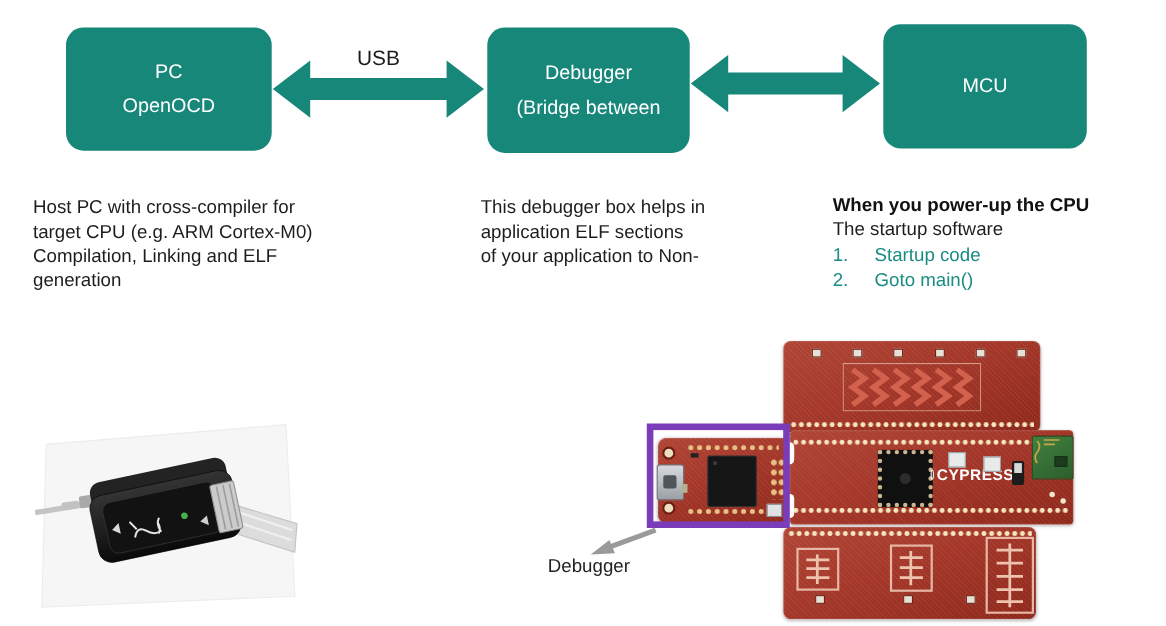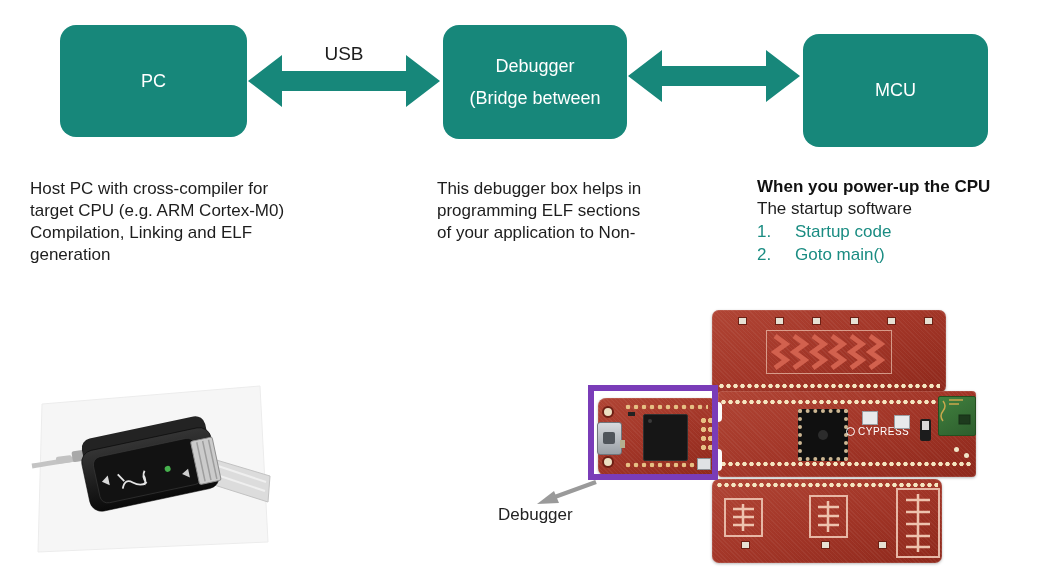--- a/index.html
+++ b/index.html
@@ -43,28 +43,29 @@
 
   .abs{position:absolute;}
 </style>
 </head>
 <body>
 
 <div id="page">
 
   <div class="node" style="left:60px;top:25px;width:187px;height:112px;">
     <div>PC</div>
+    <div>OpenOCD</div>
   </div>
 
   <div class="node" style="left:443px;top:25px;width:184px;height:114px;line-height:32px;">
     <div>Debugger</div>
     <div>(Bridge between</div>
   </div>
 
-  <div class="node" style="left:803px;top:22px;width:185px;height:113px;margin-top:12px;">
+  <div class="node" style="left:803px;top:22px;width:185px;height:113px;">
     <div>MCU</div>
   </div>
 
   <svg class="arrow-svg" style="left:248px;top:53px;" width="192" height="56">
     <polygon points="0,28 34,2 34,18 158,18 158,2 192,28 158,54 158,38 34,38 34,54" fill="#17877A"></polygon>
   </svg>
   <div class="flow-label" style="left:248px;top:43px;width:192px;">USB</div>
 
   <svg class="arrow-svg" style="left:628px;top:48px;" width="172" height="56">
     <polygon points="0,28 34,2 34,18 138,18 138,2 172,28 138,54 138,38 34,38 34,54" fill="#17877A"></polygon>
@@ -72,21 +73,21 @@
 
   <div class="note" style="left:30px;top:178px;width:340px;">
     <div>Host PC with cross-compiler for</div>
     <div>target CPU (e.g. ARM Cortex-M0)</div>
     <div>Compilation, Linking and ELF</div>
     <div>generation</div>
   </div>
 
   <div class="note" style="left:437px;top:178px;width:310px;">
     <div>This debugger box helps in</div>
-    <div>programming ELF sections</div>
+    <div>application ELF sections</div>
     <div>of your application to Non-</div>
   </div>
 
   <div class="note" style="left:757px;top:176px;width:290px;">
     <div class="note-heading">When you power-up the CPU</div>
     <div>The startup software</div>
     <div class="list-row">
       <span class="list-num">1.</span>
       <span>Startup code</span>
     </div>
@@ -168,21 +169,21 @@
     <div class="abs" style="left:116px;top:146px;width:8px;height:22px;background:#fcfcfc;border-radius:4px;z-index:4;"></div>
 
     <div class="pcb" style="left:120px;top:88px;width:258px;height:86px;border-radius:4px;">
       <div class="holes" style="left:2px;top:8px;width:252px;"></div>
       <div class="holes" style="left:2px;top:70px;width:252px;"></div>
       <div class="abs" style="left:80px;top:18px;width:50px;height:52px;box-sizing:border-box;border:4px dotted #cdb793;background:#101010;z-index:3;">
         <div class="abs" style="left:16px;top:17px;width:10px;height:10px;border-radius:50%;background:#2c2c2c;"></div>
       </div>
       <div class="abs" style="left:128px;top:34px;width:76px;height:12px;display:flex;align-items:center;gap:3px;z-index:3;">
         <span style="width:9px;height:9px;border:1.5px solid #fff;border-radius:50%;display:inline-block;box-sizing:border-box;"></span>
-        <span style="color:#fff;font-size:10px;font-weight:normal;letter-spacing:0.5px;">CYPRESS</span>
+        <span style="color:#fff;font-size:14px;font-weight:bold;letter-spacing:0.5px;">CYPRESS</span>
       </div>
       <div class="abs" style="left:144px;top:20px;width:14px;height:12px;background:#e8eaec;border:1px solid #9aa0a5;z-index:3;"></div>
       <div class="abs" style="left:176px;top:24px;width:14px;height:12px;background:#e8eaec;border:1px solid #9aa0a5;z-index:3;"></div>
       <div class="abs" style="left:202px;top:28px;width:11px;height:22px;background:#1c1c1c;border-radius:2px;z-index:3;">
         <div class="abs" style="left:2px;top:2px;width:7px;height:9px;background:#d8d8d8;"></div>
       </div>
       <div class="abs" style="left:220px;top:5px;width:36px;height:38px;background:linear-gradient(150deg,#41813f,#2d5e2d);border:1px solid #24501f;border-radius:2px;z-index:3;">
         <svg width="36" height="38">
           <path d="M4,4 q4,5 0,10 q-4,5 0,10 M10,3 h14 M10,7 h10" stroke="#c9a84c" stroke-width="1.5" fill="none"></path>
           <rect x="20" y="18" width="11" height="9" fill="#1d3a1d" stroke="#163016"></rect>

